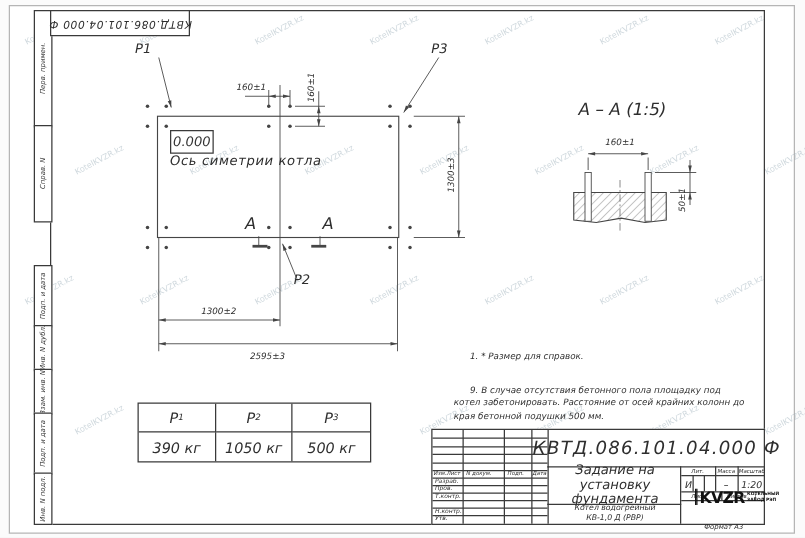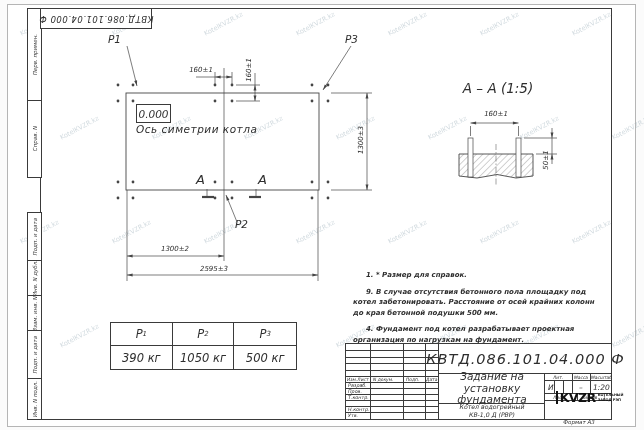--- a/index.html
+++ b/index.html
@@ -12,21 +12,21 @@
   .corner-stamp{position:absolute;left:40px;top:8px;width:110px;height:19px;border:1.2px solid #3a3a3a;display:flex;align-items:center;justify-content:center;background:#fff;}
   .corner-stamp span{transform:rotate(180deg);font-size:8.5px;font-style:italic;letter-spacing:.5px;color:#2e2e2e;white-space:nowrap;}
   .dim{position:absolute;font-size:7px;font-style:italic;color:#2e2e2e;text-align:center;white-space:nowrap;}
   .rot{transform:rotate(-90deg);}
   .plabel{position:absolute;font-size:10.5px;font-style:italic;color:#2e2e2e;text-align:right;}
   .cutletter{position:absolute;font-size:13px;font-style:italic;color:#2e2e2e;}
   .elev-box{position:absolute;left:136px;top:104px;width:33px;height:17px;border:.9px solid #3a3a3a;display:flex;align-items:center;justify-content:center;font-size:10.5px;font-style:italic;background:#fff;}
   .axis-label{position:absolute;left:136px;top:123px;font-size:10.5px;font-style:italic;letter-spacing:.5px;color:#2e2e2e;white-space:nowrap;}
   .sec-title{position:absolute;left:448px;top:80px;width:100px;text-align:center;font-size:13.5px;font-style:italic;color:#2e2e2e;white-space:nowrap;}
   .notes{position:absolute;left:347px;top:264px;width:266px;font-size:7px;font-style:italic;line-height:1.5;color:#2e2e2e;}
-  .notes p{margin:6px;text-indent:13px;font-weight:bold;}
+  .notes p{margin:16px;text-indent:13px;}
   
   .loads{position:absolute;left:110px;top:322px;width:185px;height:46px;border:1px solid #3a3a3a;display:grid;grid-template-columns:1fr 1fr 1fr;grid-template-rows:1fr 1fr;background:#fff;}
   .loads div{border-right:.8px solid #3a3a3a;border-bottom:.8px solid #3a3a3a;display:flex;align-items:center;justify-content:center;font-size:11.5px;font-style:italic;color:#2e2e2e;}
   .loads div:nth-child(3n){border-right:none;}
   .loads div:nth-child(n+4){border-bottom:none;font-style:italic;}
   .loads sub{font-size:7px;}
   
   .tb{position:absolute;left:345px;top:343px;width:265px;height:75px;border:1.2px solid #3a3a3a;background:#fff;font-style:italic;color:#2e2e2e;}
   .hl{position:absolute;left:0;height:0;border-top:.7px solid #3a3a3a;}
   .vl{position:absolute;top:0;width:0;border-left:.7px solid #3a3a3a;}
@@ -205,21 +205,21 @@
   <div class="plabel" style="left:235px;top:218px">P2</div>
   <div class="plabel" style="left:345px;top:33px">P3</div>
   <div class="elev-box">
       <span>0.000</span>
     </div>
   <div class="axis-label">Ось симетрии котла</div>
   <div class="dim" style="left:188px;top:66px;width:26px">160±1</div>
   <div class="dim rot" style="left:234px;top:66px;width:30px">160±1</div>
   <div class="dim rot" style="left:341px;top:136px;width:40px">1300±3</div>
   <div class="dim" style="left:150px;top:245px;width:50px">1300±2</div>
-  <div class="dim" style="left:189px;top:265px;width:50px">2595±3</div>
+  <div class="dim" style="left:189px;top:281px;width:50px">2595±3</div>
   <div class="cutletter" style="left:196px;top:172px">А</div>
   <div class="cutletter" style="left:258px;top:172px">А</div>
 
   <div class="sec-title">А – А (1:5)</div>
   <div class="dim" style="left:471px;top:110px;width:50px">160±1</div>
   <div class="dim rot" style="left:531px;top:156px;width:30px">50±1</div>
 
   <div class="notes">
     <p>1. * Размер для справок.</p>
     <p>9. В случае отсутствия бетонного пола площадку под котел забетонировать. Расстояние от осей крайних колонн до края бетонной подушки 500 мм.</p>

